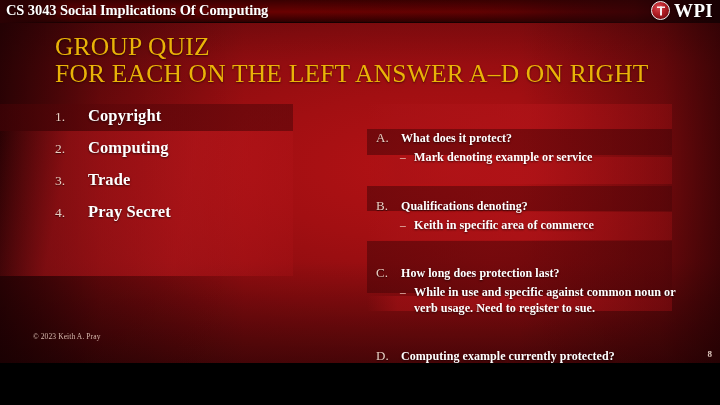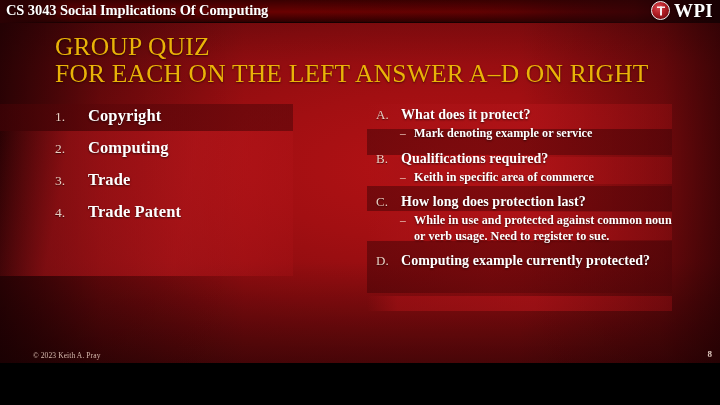--- a/index.html
+++ b/index.html
@@ -192,24 +192,25 @@
     flex: 0 0 25px;
     color: #e9cfc3;
     font-family: "Liberation Serif", serif;
     font-size: 13px;
     text-shadow: 0 1px 1px rgba(0,0,0,0.5);
   }
   .ri-q {
     color: #ffffff;
     font-family: "Liberation Serif", serif;
     font-weight: bold;
-    font-size: 14px;
+    font-size: 12px;
     line-height: 19px;
     letter-spacing: 0.05px;
     text-shadow: 0 1px 2px rgba(0,0,0,0.6);
+    margin-top: 24px;
   }
   .ri-sub {
     display: flex;
     align-items: baseline;
     padding-left: 24px;
     margin-top: 2px;
   }
   .ri-dash {
     width: 14px;
     flex: 0 0 14px;
@@ -227,21 +228,21 @@
     text-shadow: 0 1px 2px rgba(0,0,0,0.6);
   }
 
   .gap-a { height: 7px; }
   .gap-b { height: 7px; }
   .gap-c { height: 7px; }
 
   
   .copyright {
     position: absolute;
-    left: 5px; bottom: 3px;
+    left: 5px; bottom: 22px;
     color: #e4c8bc;
     font-family: "Liberation Serif", serif;
     font-size: 7.5px;
     letter-spacing: 0.1px;
     opacity: 0.92;
     padding-left: 28px;
   }
   .pagenum {
     position: absolute;
     right: 8px; bottom: 4px;
@@ -294,21 +295,21 @@
     <div class="li">
       <span class="li-num">2.</span>
       <span class="li-txt">Computing</span>
     </div>
     <div class="li">
       <span class="li-num">3.</span>
       <span class="li-txt">Trade</span>
     </div>
     <div class="li">
       <span class="li-num">4.</span>
-      <span class="li-txt">Trade Patent</span>
+      <span class="li-txt">Pray Secret</span>
     </div>
   </div>
 
   <div class="right-list">
 
     <div class="ri-group">
       <div class="ri-head">
         <span class="ri-letter">A.</span>
         <span class="ri-q">What does it protect?</span>
       </div>
@@ -316,38 +317,38 @@
         <span class="ri-dash">–</span>
         <span class="ri-sub-txt">Mark denoting example or service</span>
       </div>
     </div>
 
     <div class="gap-a"></div>
 
     <div class="ri-group">
       <div class="ri-head">
         <span class="ri-letter">B.</span>
-        <span class="ri-q">Qualifications required?</span>
+        <span class="ri-q">Qualifications denoting?</span>
       </div>
       <div class="ri-sub">
         <span class="ri-dash">–</span>
         <span class="ri-sub-txt">Keith in specific area of commerce</span>
       </div>
     </div>
 
     <div class="gap-b"></div>
 
     <div class="ri-group">
       <div class="ri-head">
         <span class="ri-letter">C.</span>
         <span class="ri-q">How long does protection last?</span>
       </div>
       <div class="ri-sub">
         <span class="ri-dash">–</span>
-        <span class="ri-sub-txt">While in use and protected against common noun or verb usage. Need to register to sue.</span>
+        <span class="ri-sub-txt">While in use and specific against common noun or verb usage. Need to register to sue.</span>
       </div>
     </div>
 
     <div class="gap-c"></div>
 
     <div class="ri-group">
       <div class="ri-head">
         <span class="ri-letter">D.</span>
         <span class="ri-q">Computing example currently protected?</span>
       </div>

